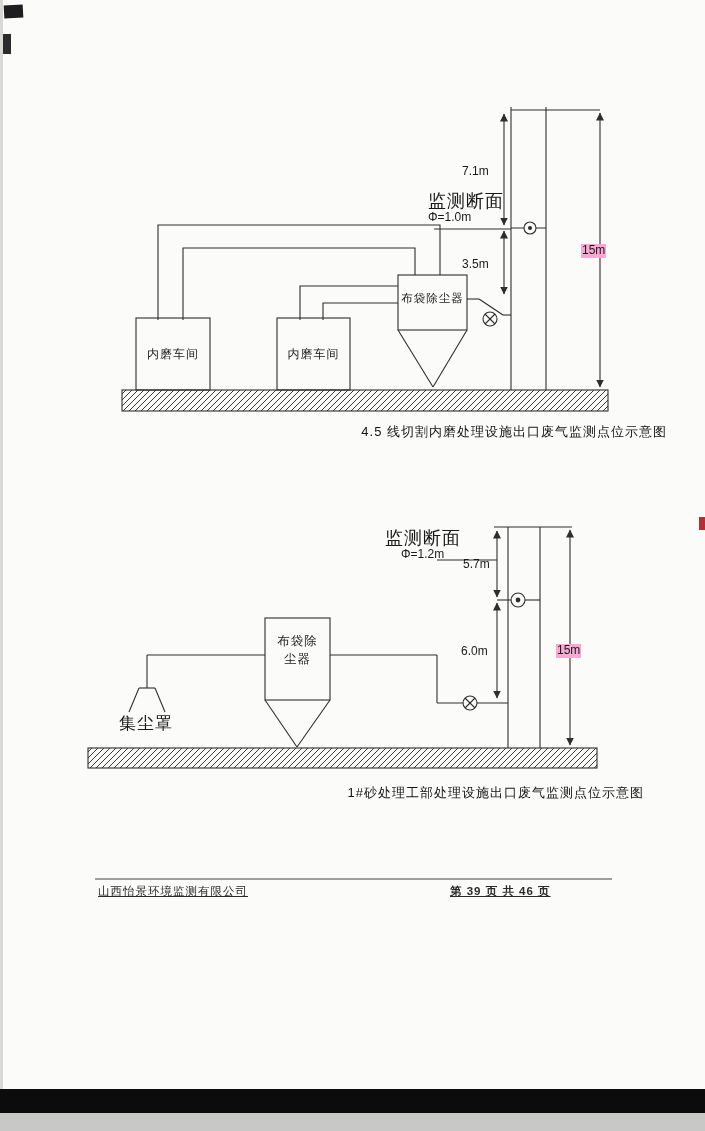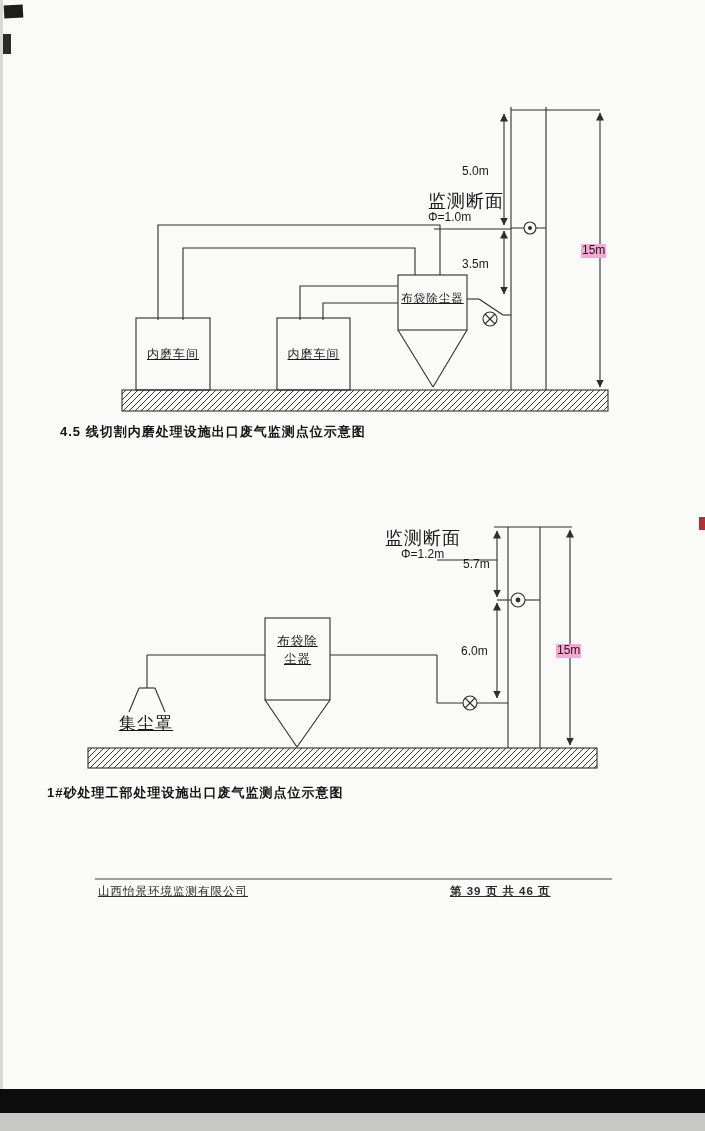--- a/index.html
+++ b/index.html
@@ -5,24 +5,24 @@
   html,body{margin:0;padding:0;background:#9a9a9a;}
   #page{
     position:relative;width:705px;height:1131px;margin:0 auto;
     background:#fbfbf9;overflow:hidden;
     font-family:"Liberation Sans", sans-serif;color:#1f1f1f;
   }
   .lbl{position:absolute;font-size:12px;color:#1a1a1a;white-space:nowrap;line-height:1.15;}
   .lbl.cjk{font-size:18px;letter-spacing:1px;}
   .boxlabel{
     position:absolute;display:flex;align-items:center;justify-content:center;
-    font-size:12px;letter-spacing:1px;color:#1a1a1a;text-align:center;text-decoration:underline;
+    font-size:12px;letter-spacing:1px;color:#1a1a1a;text-align:center;
   }
   .caption{
-    position:absolute;text-align:left;font-size:13px;font-weight:700;
+    position:absolute;text-align:right;font-size:13px;font-weight:400;
     letter-spacing:1px;color:#141414;
   }
   .dim-bg{background:#f9a8d4;padding:0 1px;}
   .footer-text{position:absolute;font-size:11.5px;color:#2a2a2a;letter-spacing:1px;text-decoration:underline;}
   .artifact{position:absolute;}
   svg{position:absolute;left:0;top:0;}
 </style>
 </head>
 <body>
 
@@ -152,21 +152,21 @@
       </g>
 
       <g>
         <rect x="88" y="748" width="509" height="20" fill="url(#hatch)"></rect>
       </g>
 
       <line x1="95" y1="879" x2="612" y2="879" stroke-width="0.9"></line>
     </g>
   </svg>
 
-  <span class="lbl" style="left:462px;top:165px;">5.0m</span>
+  <span class="lbl" style="left:462px;top:165px;">7.1m</span>
   <span class="lbl cjk" style="left:428px;top:191px;">监测断面</span>
   <span class="lbl" style="left:428px;top:211px;">Φ=1.0m</span>
   <span class="lbl" style="left:462px;top:258px;">3.5m</span>
   <span class="lbl dim-bg" style="left:581px;top:244px;">15m</span>
 
   <div class="boxlabel" style="left:136px;top:318px;width:74px;height:72px;">内磨车间</div>
   <div class="boxlabel" style="left:277px;top:318px;width:73px;height:72px;">内磨车间</div>
   <div class="boxlabel" style="left:398px;top:275px;width:69px;height:46px;font-size:11.5px;">布袋除尘器</div>
 
   <div class="caption" style="left:60px;top:423px;width:607px;">4.5 线切割内磨处理设施出口废气监测点位示意图</div>
@@ -176,18 +176,18 @@
   <span class="lbl" style="left:463px;top:558px;">5.7m</span>
   <span class="lbl" style="left:461px;top:645px;">6.0m</span>
   <span class="lbl dim-bg" style="left:556px;top:644px;">15m</span>
 
   <div class="boxlabel" style="left:265px;top:626px;width:65px;height:48px;flex-direction:column;font-size:12.5px;line-height:1.45;">
     <span>布袋除</span>
     <span>尘器</span>
   </div>
   <div class="boxlabel" style="left:118px;top:715px;width:56px;height:16px;font-size:17px;">集尘罩</div>
 
-  <div class="caption" style="left:47px;top:784px;width:606px;">1#砂处理工部处理设施出口废气监测点位示意图</div>
+  <div class="caption" style="left:38px;top:784px;width:606px;">1#砂处理工部处理设施出口废气监测点位示意图</div>
 
   <span class="footer-text" style="left:98px;top:884px;">山西怡景环境监测有限公司</span>
   <span class="footer-text" style="left:450px;top:884px;width:160px;font-weight:700;">第 39 页 共 46 页</span>
 
 </div>
 
 </body></html>

